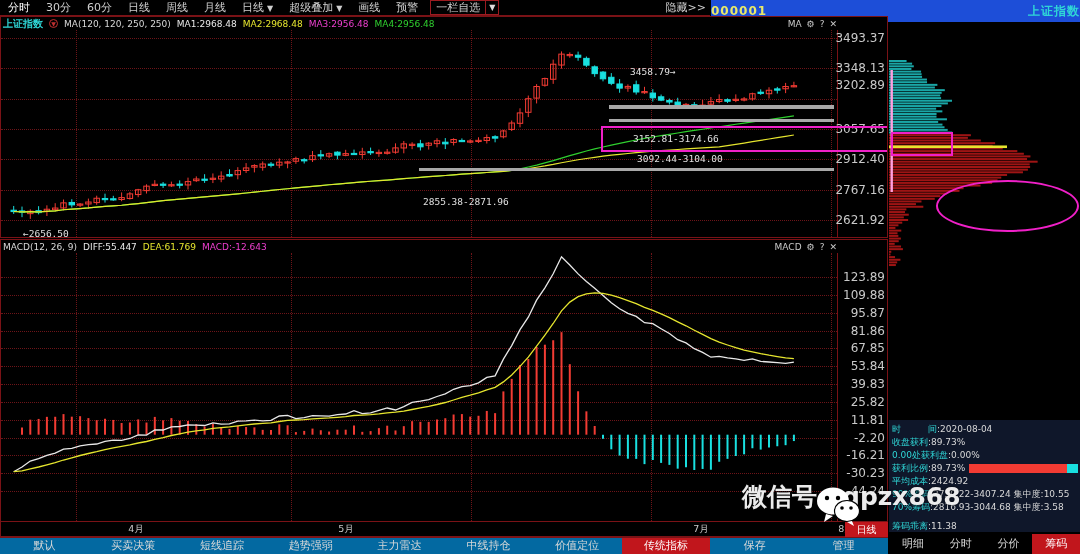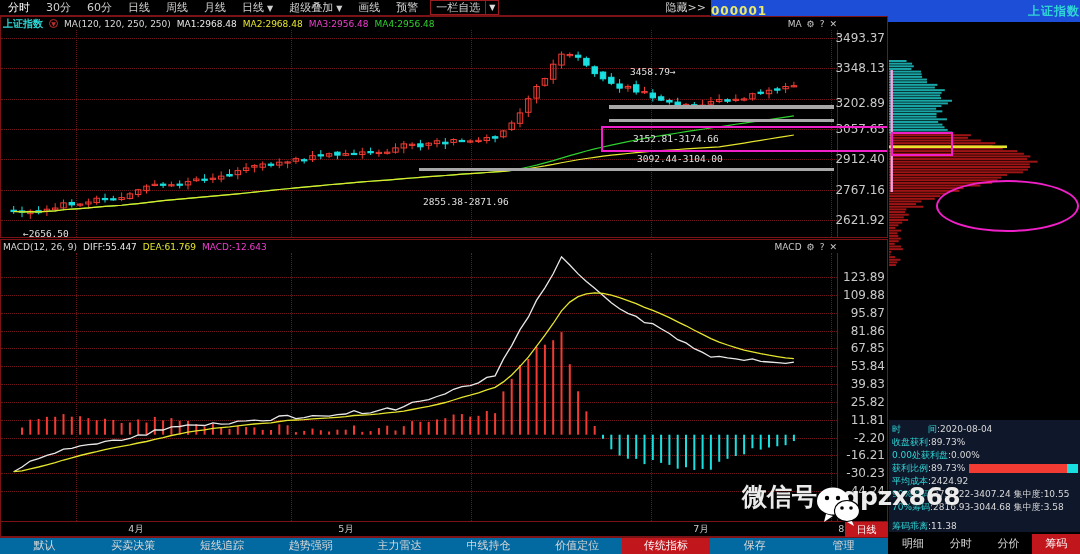--- a/index.html
+++ b/index.html
@@ -446,21 +446,21 @@
         <div class="note" style="left: 632px; top: 103px;">3152.81-3174.66</div>
         <div class="note" style="left: 636px; top: 123px;">3092.44-3104.00</div>
         <div class="note" style="left: 422px; top: 166px;">2855.38-2871.96</div>
         <div class="note" style="left: 22px; top: 198px;">←2656.50</div>
         <div class="mrect" style="left: 600px; top: 96px; width: 354px; height: 26px;"></div>
       </div>
 
     <div class="yaxis" id="price-yaxis">
         <div class="ytick" style="top: 8px;">3493.37</div>
         <div class="ytick" style="top: 38.3333px;">3348.13</div>
-        <div class="ytick" style="top: 73px;">3202.89</div>
+        <div class="ytick" style="top: 55px;">3202.89</div>
         <div class="ytick" style="top: 99px;">3057.65</div>
         <div class="ytick" style="top: 129.333px;">2912.40</div>
         <div class="ytick" style="top: 159.667px;">2767.16</div>
         <div class="ytick" style="top: 190px;">2621.92</div>
       </div>
   </div>
 
   <div class="macd-panel">
     <div class="ind-head macd-head">
       <span class="par">MACD(12, 26, 9)</span>

